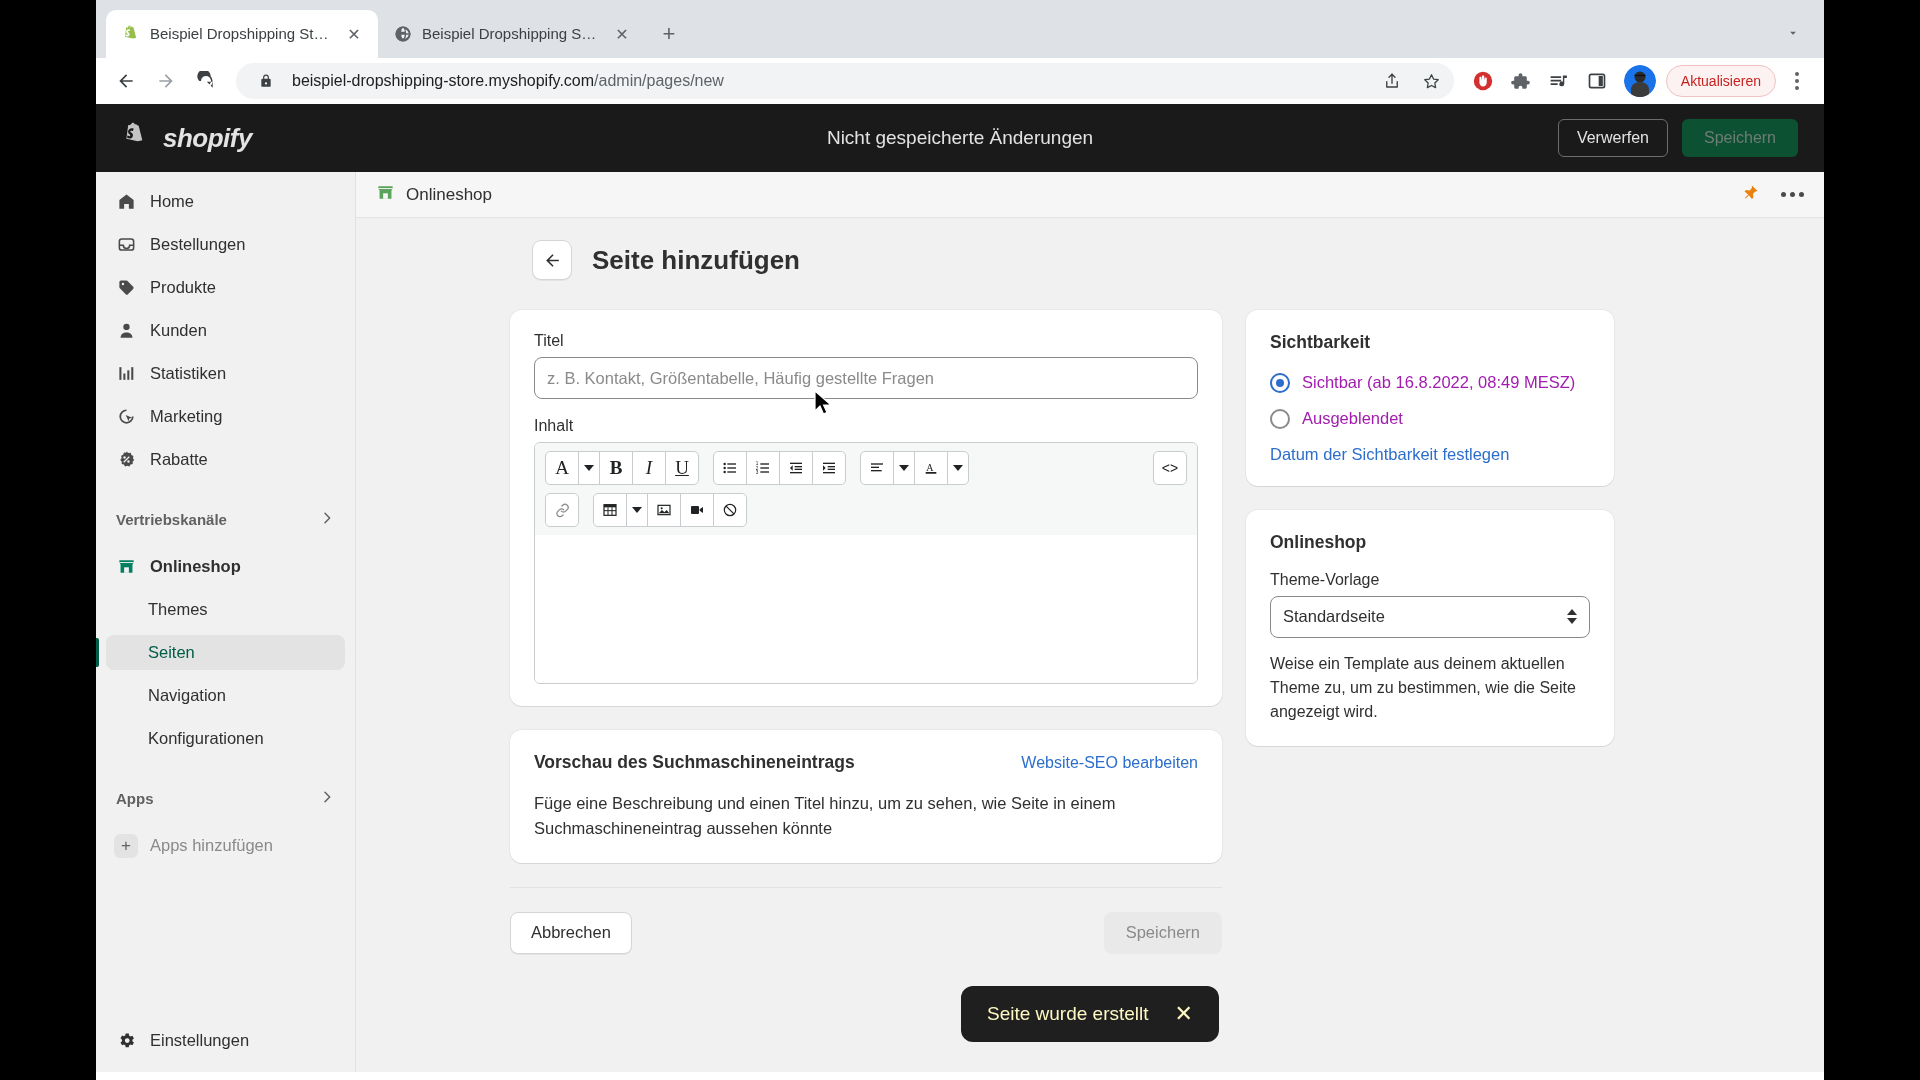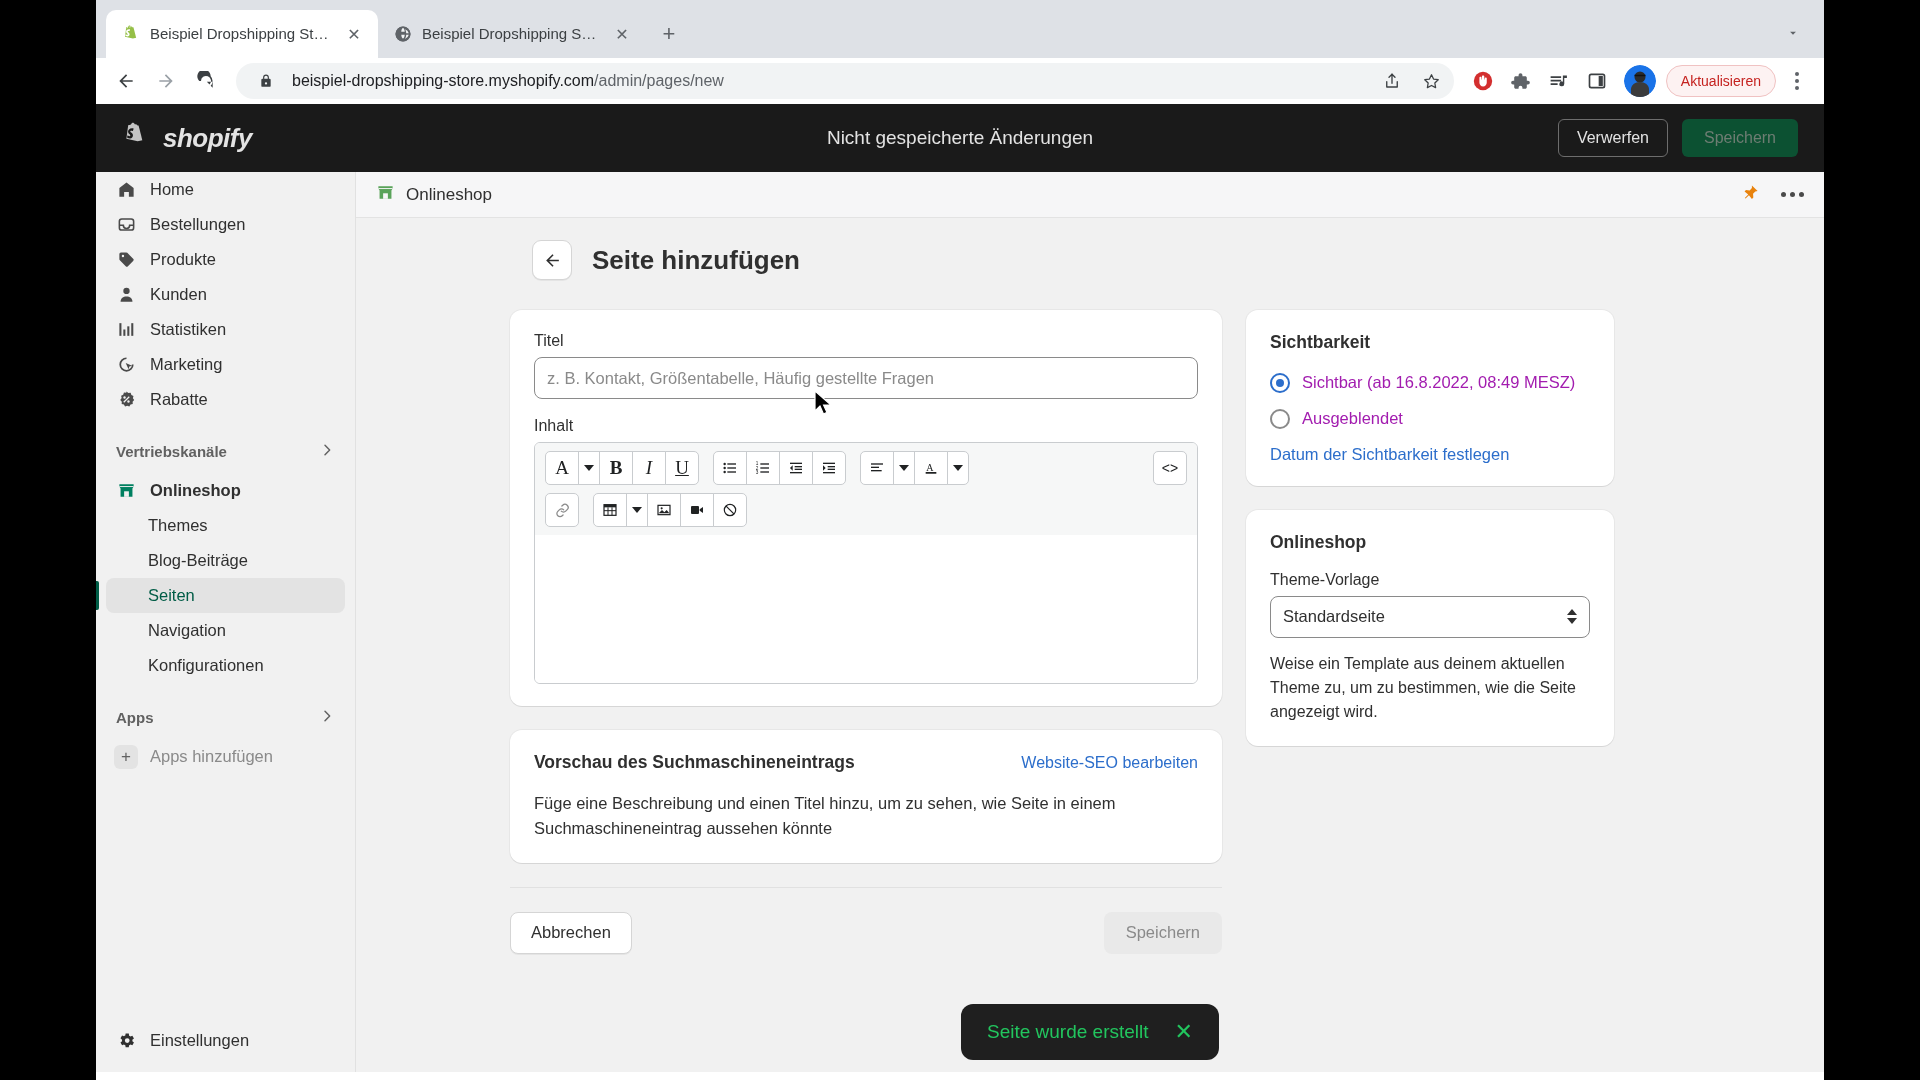--- a/index.html
+++ b/index.html
@@ -106,21 +106,21 @@
   .btn-save-top {
     background: #0c5132; color: #6e7d73; height: 38px; border-radius: 6px;
     padding: 0 22px; font-size: 16px; display: flex; align-items: center;
   }
 
   .body-row { display: flex; height: 900px; }
 
   .sidebar {
     width: 260px; flex: 0 0 260px; background: #f1f1f1;
     border-right: 1px solid #e1e1e1; position: relative;
-    display: flex; flex-direction: column; 
+    display: flex; flex-direction: column; padding-top: 12px; gap: 8px;
   }
   .nav-item {
     display: flex; align-items: center; gap: 14px; height: 35px;
     margin: 0 10px; padding: 0 10px; border-radius: 8px;
     font-size: 16.5px; color: #303030;
   }
   .nav-item .ico { width: 20px; height: 20px; flex: 0 0 20px; display:flex; align-items:center; justify-content:center; }
   .nav-section {
     display: flex; align-items: center; height: 40px; margin: 14px 10px 2px;
     padding: 0 10px; font-size: 15px; color: #616161; font-weight: bold;
@@ -247,22 +247,22 @@
     height: 42px; border: 1px solid #d5d5d5; border-radius: 8px; background: #fff;
     display: flex; align-items: center; padding: 12px 20px; font-size: 16.5px; color: #303030;
     box-shadow: 0 1px 0 rgba(0,0,0,0.05);
   }
   .btn-save-bottom {
     margin-left: auto; height: 42px; border-radius: 8px; background: #e9e9e9;
     display: flex; align-items: center; padding: 0 22px; font-size: 16.5px; color: #8a8a8a;
   }
 
   .toast {
-    position: absolute; left: 50%; transform: translateX(-50%); bottom: 12px;
-    background: #1f1f1f; color: #22c55e; border-radius: 12px;
+    position: absolute; left: 50%; transform: translateX(-50%); bottom: 30px;
+    background: #1f1f1f; color: #fef9c3; border-radius: 12px;
     height: 56px; display: flex; align-items: center; gap: 26px;
     padding: 0 26px; font-size: 19px; z-index: 40;
   }
   .toast-close { font-size: 22px; line-height: 1; }
 
   .cursor { position: absolute; left: 814px; top: 390px; z-index: 60; pointer-events: none; }
 </style>
 </head>
 <body>
 
@@ -479,23 +479,20 @@
                   <rect x="9" y="13" width="6" height="7" fill="#f1f1f1"></rect>
                   <path d="M3 7h18" stroke="#f1f1f1" stroke-width="1.2"></path>
                 </svg>
             </span>
             <span>Onlineshop</span>
           </div>
 
           <div class="nav-sub">
             <span>Themes</span>
           </div>
-          <div class="nav-sub">
-            <span>Blog-Beiträge</span>
-          </div>
           <div class="nav-sub active">
             <span>Seiten</span>
           </div>
           <div class="nav-sub">
             <span>Navigation</span>
           </div>
           <div class="nav-sub">
             <span>Konfigurationen</span>
           </div>
 

